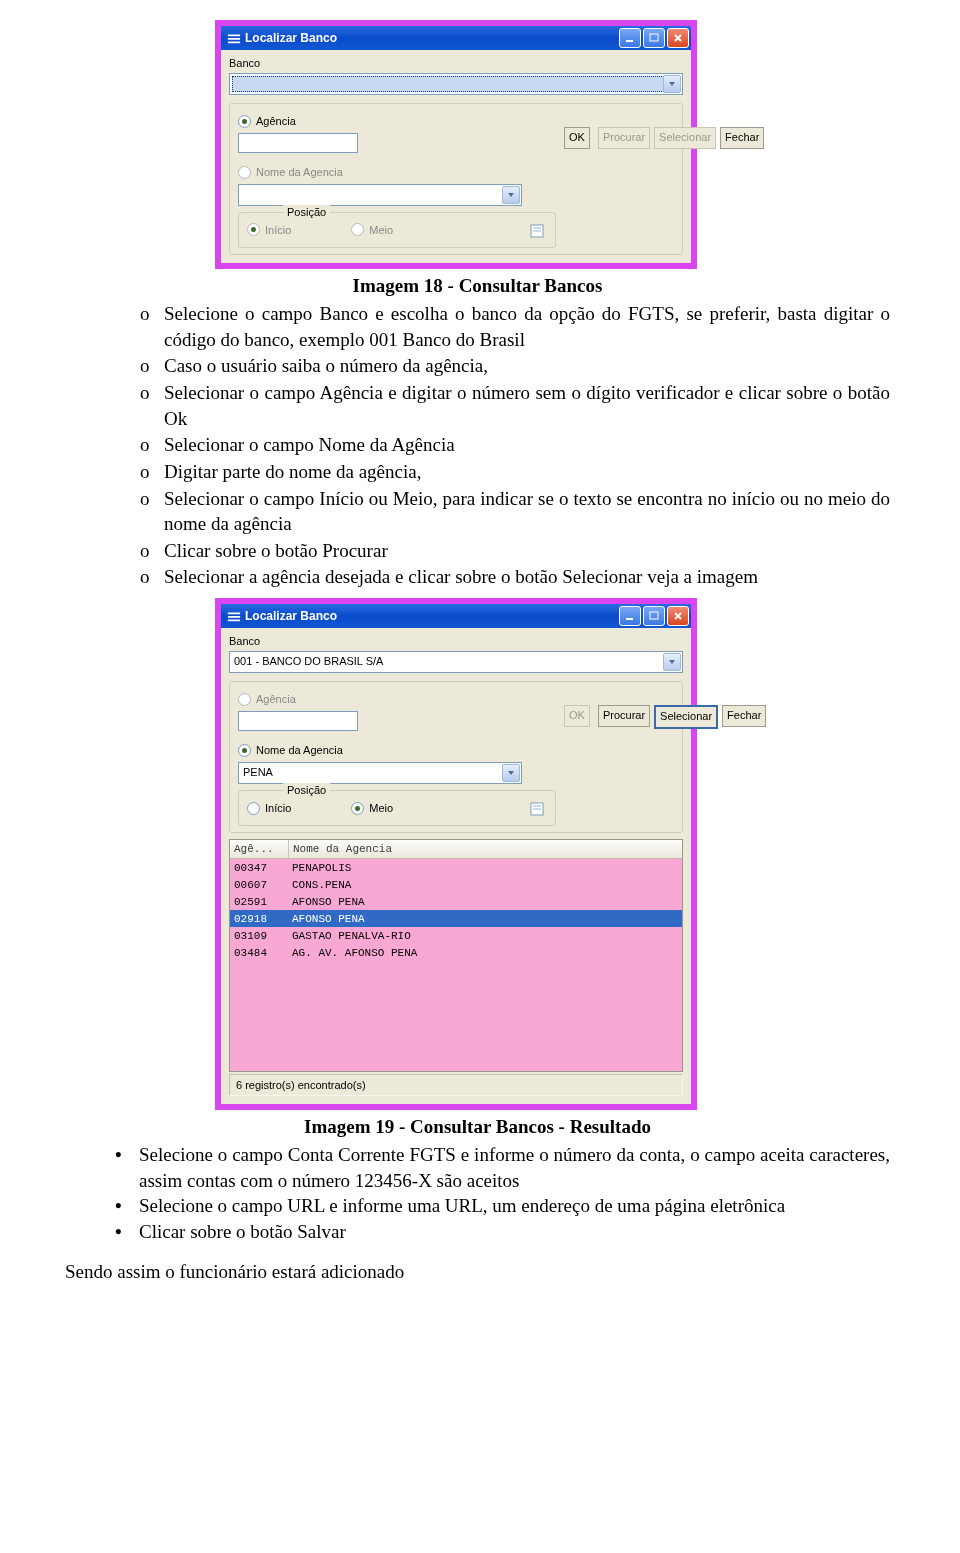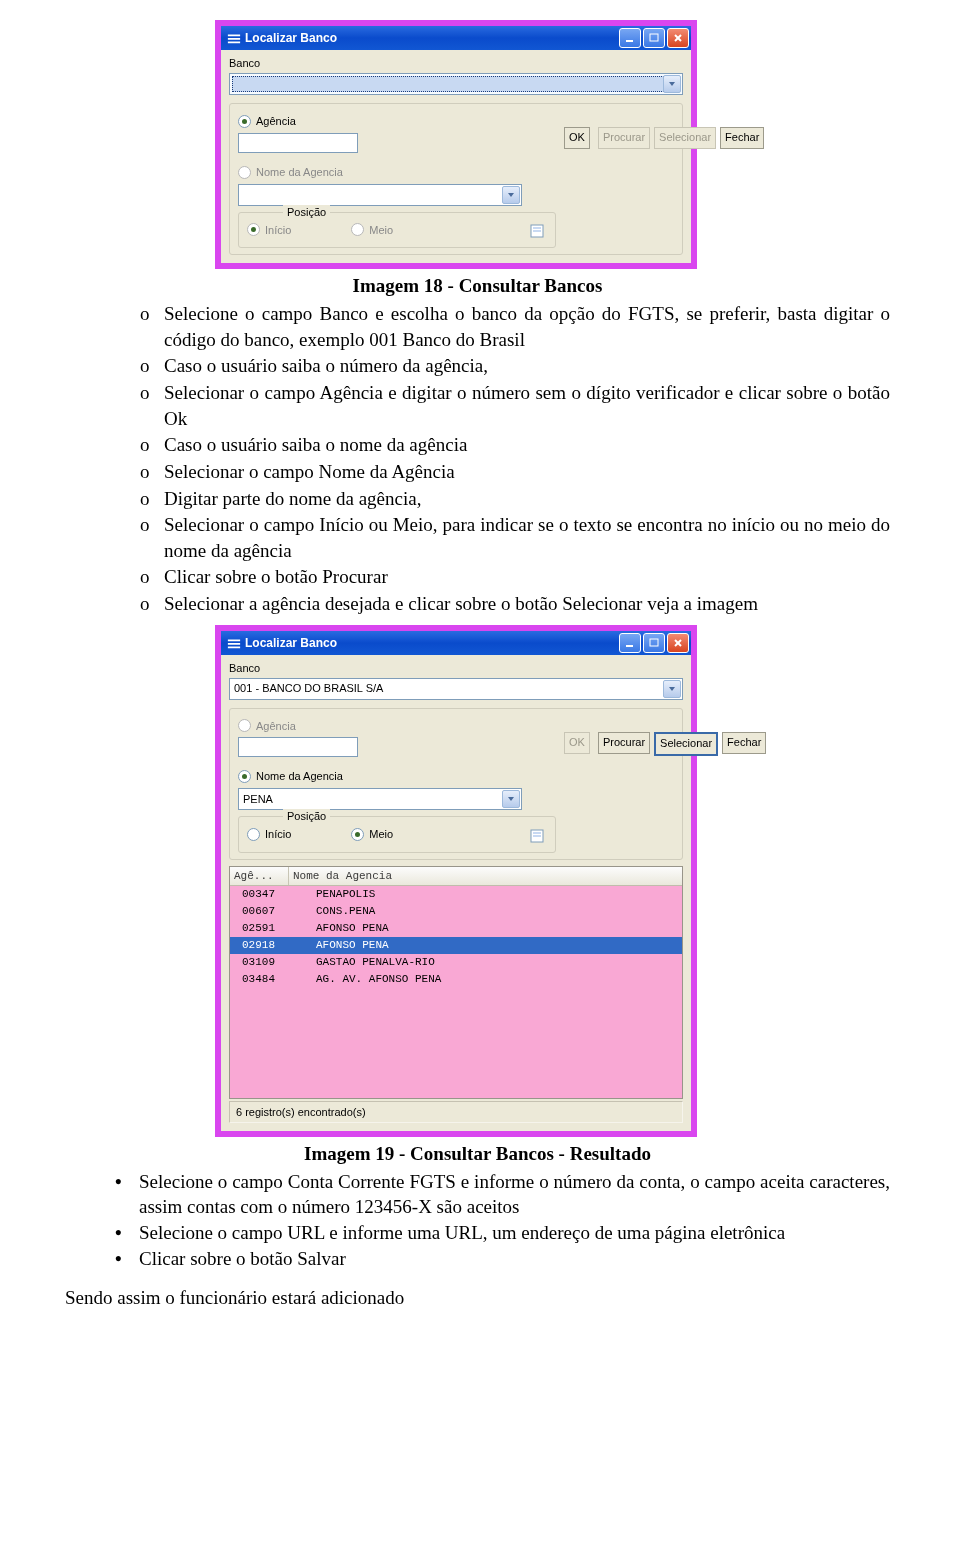--- a/index.html
+++ b/index.html
@@ -185,21 +185,21 @@
     color:#3a3a3a;
     white-space:nowrap;
   }
   .lv-head .col:first-child{ width:50px;}
   .lv-head .col:last-child{ flex:1; border-right:none;}
   .lv-row {
     display:flex;
     height: 17px;
     align-items:center;
   }
-  .lv-row .cell { padding: 0 12px; }
+  .lv-row .cell { padding: 0 4px; }
   .lv-row .cell:first-child{ width:50px;}
   .lv-row .cell:last-child{ flex:1;}
   .lv-row.selected {
     background:#316ac5;
     color:#fff;
   }
   .lv-tail { height: 110px;}
   .statusbar {
     border:1px solid #c5c1b1;
     border-bottom-color:#f6f4ec;
@@ -341,21 +341,20 @@
     </div>
   </div>
 </div>
 
 <div class="caption">Imagem 18 - Consultar Bancos</div>
 
 <ul class="oo">
   <li>Selecione o campo Banco e escolha o banco da opção do FGTS, se preferir, basta digitar o código do banco, exemplo 001 Banco do Brasil</li>
   <li>Caso o usuário saiba o número da agência,</li>
   <li>Selecionar o campo Agência e digitar o número sem o dígito verificador e clicar sobre o botão Ok</li>
-  <li>Caso o usuário saiba o nome da agência</li>
   <li>Selecionar o campo Nome da Agência</li>
   <li>Digitar parte do nome da agência,</li>
   <li>Selecionar o campo Início ou Meio, para indicar se o texto se encontra no início ou no meio do nome da agência</li>
   <li>Clicar sobre o botão Procurar</li>
   <li>Selecionar a agência desejada e clicar sobre o botão Selecionar veja a imagem</li>
 </ul>
 
 <div class="window" style="margin-top:8px;">
   <div class="titlebar">
     <span class="app-icon">

